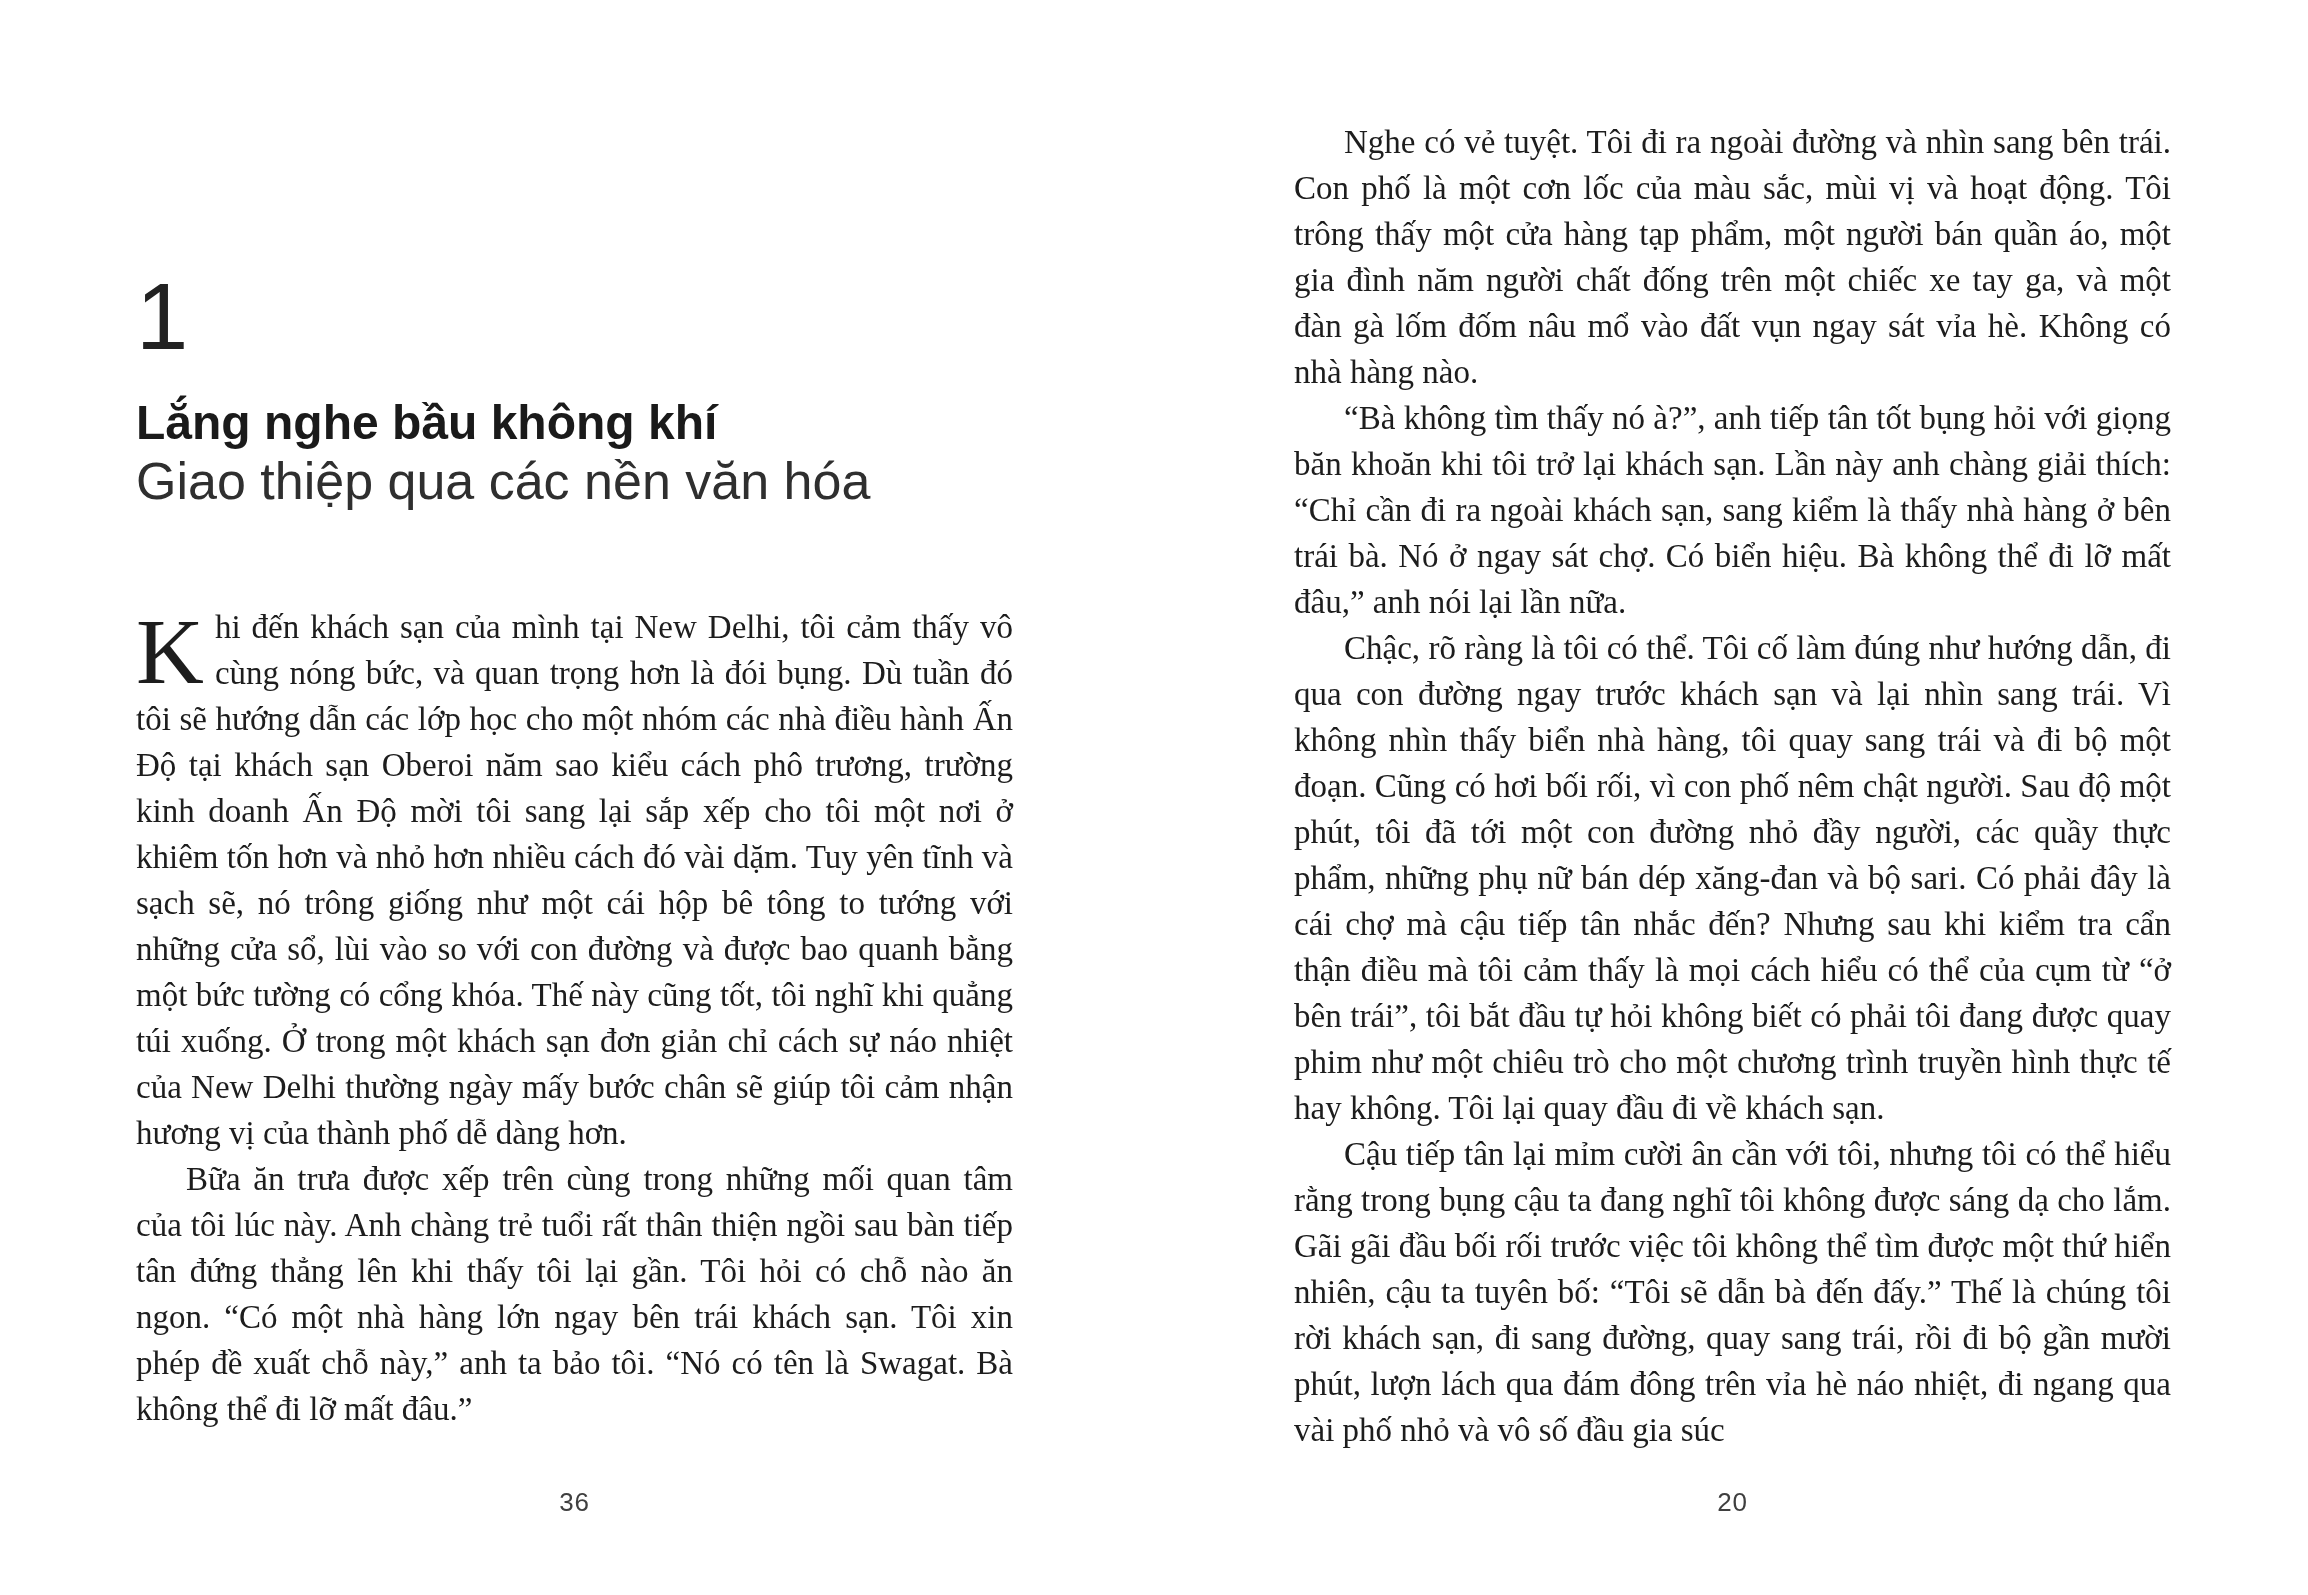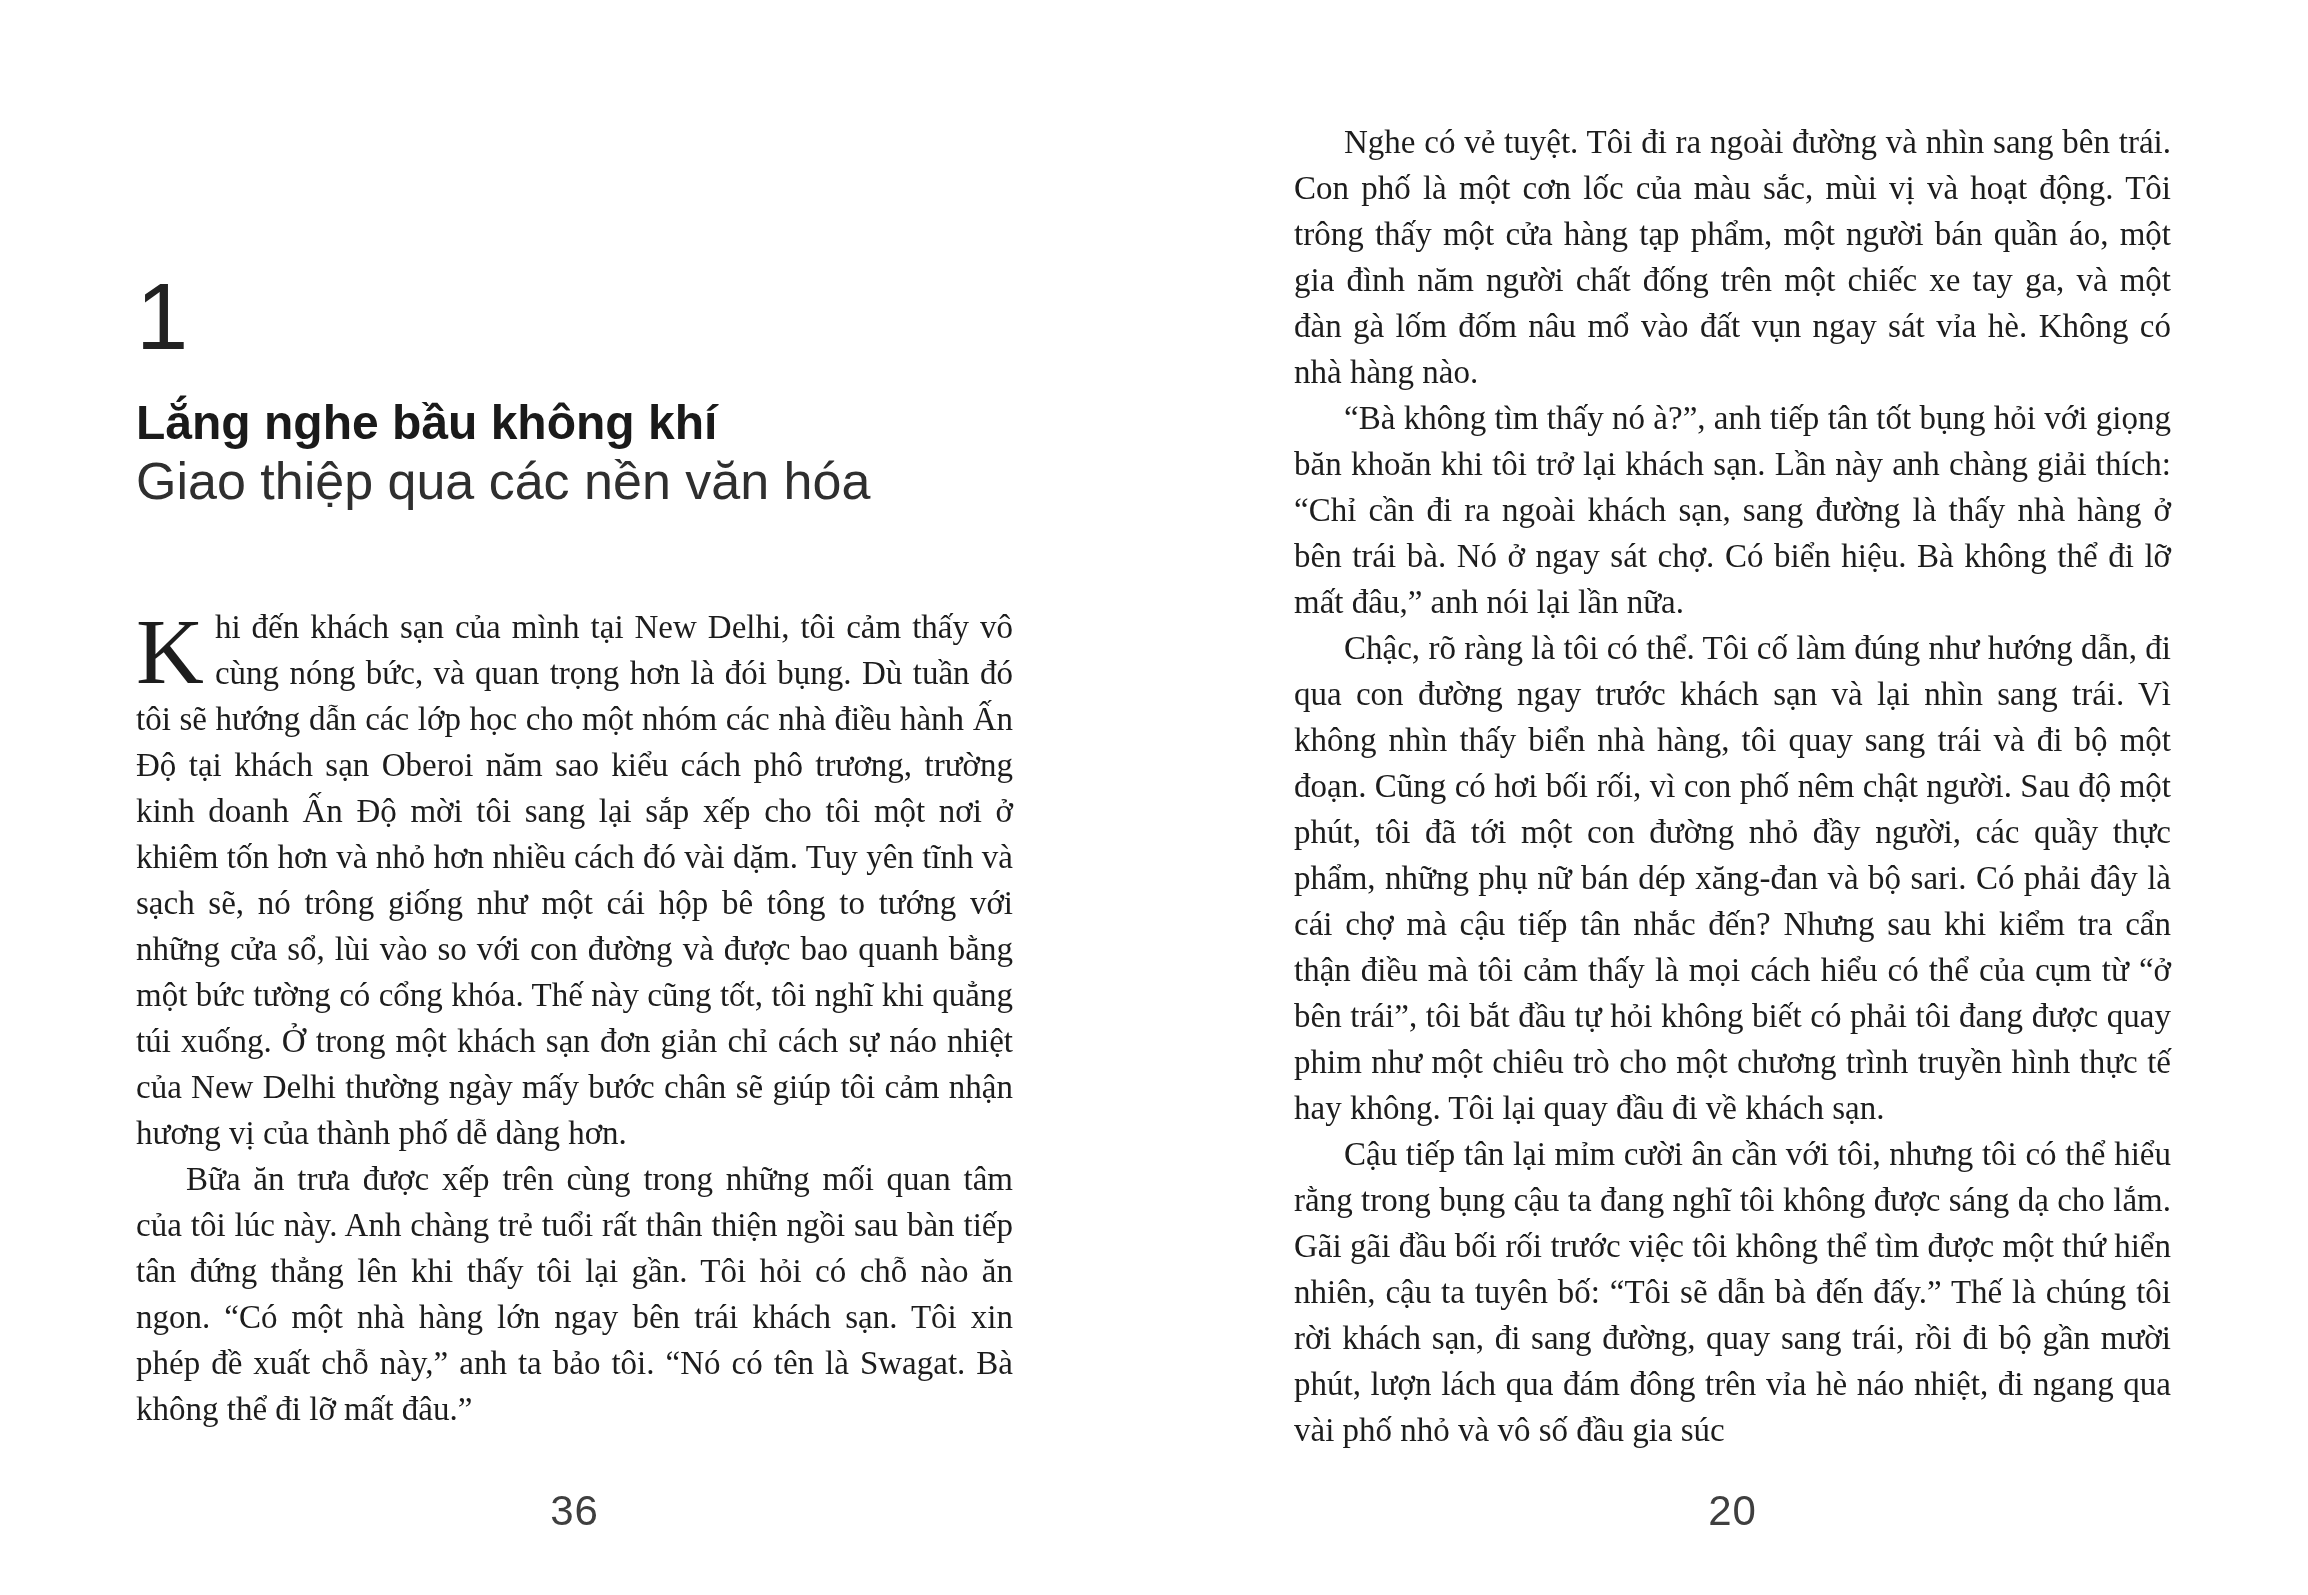--- a/index.html
+++ b/index.html
@@ -88,21 +88,21 @@
     color: #1d1d1d;
   }
 
   .page-number {
     position: absolute;
     top: 1487px;
     left: 0;
     width: 877px;
     text-align: center;
     font-family: "Liberation Sans", sans-serif;
-    font-size: 42px;
+    font-size: 26px;
     letter-spacing: 0.9px;
     color: #3f3f3f;
   }
 </style>
 </head>
 <body>
 
 <div class="spread">
 
   <section class="page page-left">
@@ -112,21 +112,21 @@
     <div class="body-text body-left" id="left-body">
         <p><span class="dropcap">K</span>hi đến khách sạn của mình tại New Delhi, tôi cảm thấy vô cùng nóng bức, và quan trọng hơn là đói bụng. Dù tuần đó tôi sẽ hướng dẫn các lớp học cho một nhóm các nhà điều hành Ấn Độ tại khách sạn Oberoi năm sao kiểu cách phô trương, trường kinh doanh Ấn Độ mời tôi sang lại sắp xếp cho tôi một nơi ở khiêm tốn hơn và nhỏ hơn nhiều cách đó vài dặm. Tuy yên tĩnh và sạch sẽ, nó trông giống như một cái hộp bê tông to tướng với những cửa sổ, lùi vào so với con đường và được bao quanh bằng một bức tường có cổng khóa. Thế này cũng tốt, tôi nghĩ khi quẳng túi xuống. Ở trong một khách sạn đơn giản chỉ cách sự náo nhiệt của New Delhi thường ngày mấy bước chân sẽ giúp tôi cảm nhận hương vị của thành phố dễ dàng hơn.</p>
         <p class="indent">Bữa ăn trưa được xếp trên cùng trong những mối quan tâm của tôi lúc này. Anh chàng trẻ tuổi rất thân thiện ngồi sau bàn tiếp tân đứng thẳng lên khi thấy tôi lại gần. Tôi hỏi có chỗ nào ăn ngon. “Có một nhà hàng lớn ngay bên trái khách sạn. Tôi xin phép đề xuất chỗ này,” anh ta bảo tôi. “Nó có tên là Swagat. Bà không thể đi lỡ mất đâu.”</p>
       </div>
     <div class="page-number">36</div>
   </section>
 
   <section class="page page-right">
     <div class="body-text body-right" id="right-body">
         <p class="indent">Nghe có vẻ tuyệt. Tôi đi ra ngoài đường và nhìn sang bên trái. Con phố là một cơn lốc của màu sắc, mùi vị và hoạt động. Tôi trông thấy một cửa hàng tạp phẩm, một người bán quần áo, một gia đình năm người chất đống trên một chiếc xe tay ga, và một đàn gà lốm đốm nâu mổ vào đất vụn ngay sát vỉa hè. Không có nhà hàng nào.</p>
-        <p class="indent">“Bà không tìm thấy nó à?”, anh tiếp tân tốt bụng hỏi với giọng băn khoăn khi tôi trở lại khách sạn. Lần này anh chàng giải thích: “Chỉ cần đi ra ngoài khách sạn, sang đường là thấy nhà hàng ở bên trái bà. Nó ở ngay sát chợ. Có biển hiệu. Bà không thể đi lỡ mất đâu,” anh nói lại lần nữa.</p>
+        <p class="indent">“Bà không tìm thấy nó à?”, anh tiếp tân tốt bụng hỏi với giọng băn khoăn khi tôi trở lại khách sạn. Lần này anh chàng giải thích: “Chỉ cần đi ra ngoài khách sạn, sang kiểm là thấy nhà hàng ở bên trái bà. Nó ở ngay sát chợ. Có biển hiệu. Bà không thể đi lỡ mất đâu,” anh nói lại lần nữa.</p>
         <p class="indent">Chậc, rõ ràng là tôi có thể. Tôi cố làm đúng như hướng dẫn, đi qua con đường ngay trước khách sạn và lại nhìn sang trái. Vì không nhìn thấy biển nhà hàng, tôi quay sang trái và đi bộ một đoạn. Cũng có hơi bối rối, vì con phố nêm chật người. Sau độ một phút, tôi đã tới một con đường nhỏ đầy người, các quầy thực phẩm, những phụ nữ bán dép xăng-đan và bộ sari. Có phải đây là cái chợ mà cậu tiếp tân nhắc đến? Nhưng sau khi kiểm tra cẩn thận điều mà tôi cảm thấy là mọi cách hiểu có thể của cụm từ “ở bên trái”, tôi bắt đầu tự hỏi không biết có phải tôi đang được quay phim như một chiêu trò cho một chương trình truyền hình thực tế hay không. Tôi lại quay đầu đi về khách sạn.</p>
         <p class="indent">Cậu tiếp tân lại mỉm cười ân cần với tôi, nhưng tôi có thể hiểu rằng trong bụng cậu ta đang nghĩ tôi không được sáng dạ cho lắm. Gãi gãi đầu bối rối trước việc tôi không thể tìm được một thứ hiển nhiên, cậu ta tuyên bố: “Tôi sẽ dẫn bà đến đấy.” Thế là chúng tôi rời khách sạn, đi sang đường, quay sang trái, rồi đi bộ gần mười phút, lượn lách qua đám đông trên vỉa hè náo nhiệt, đi ngang qua vài phố nhỏ và vô số đầu gia súc</p>
       </div>
     <div class="page-number">20</div>
   </section>
 
 </div>
 
 
 </body></html>

